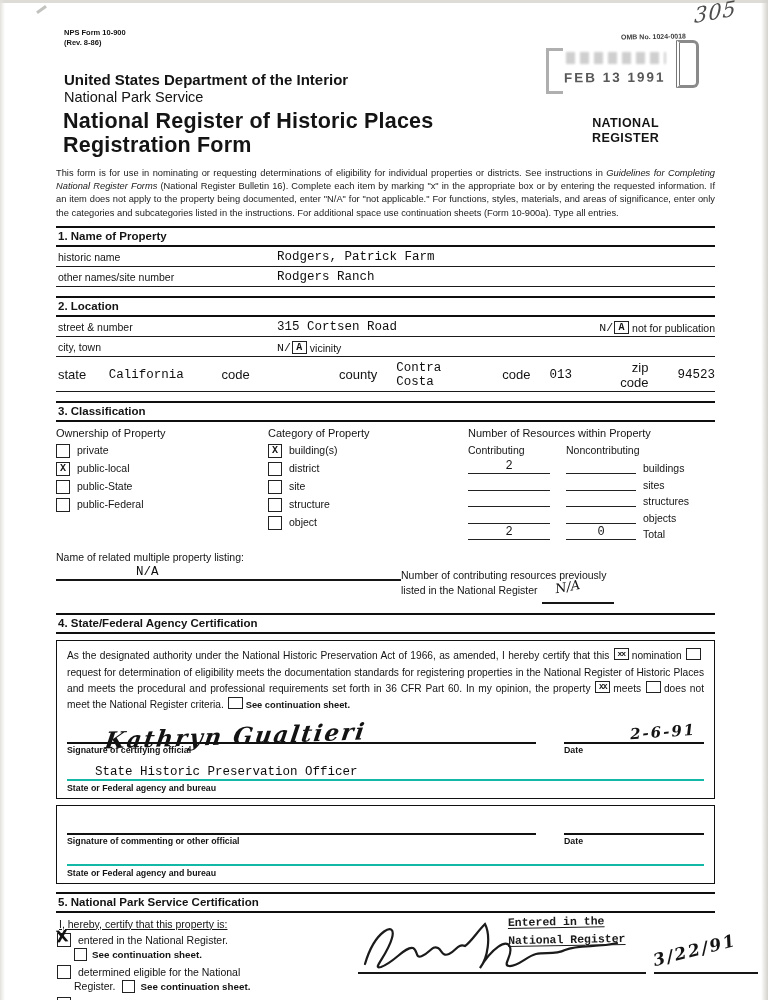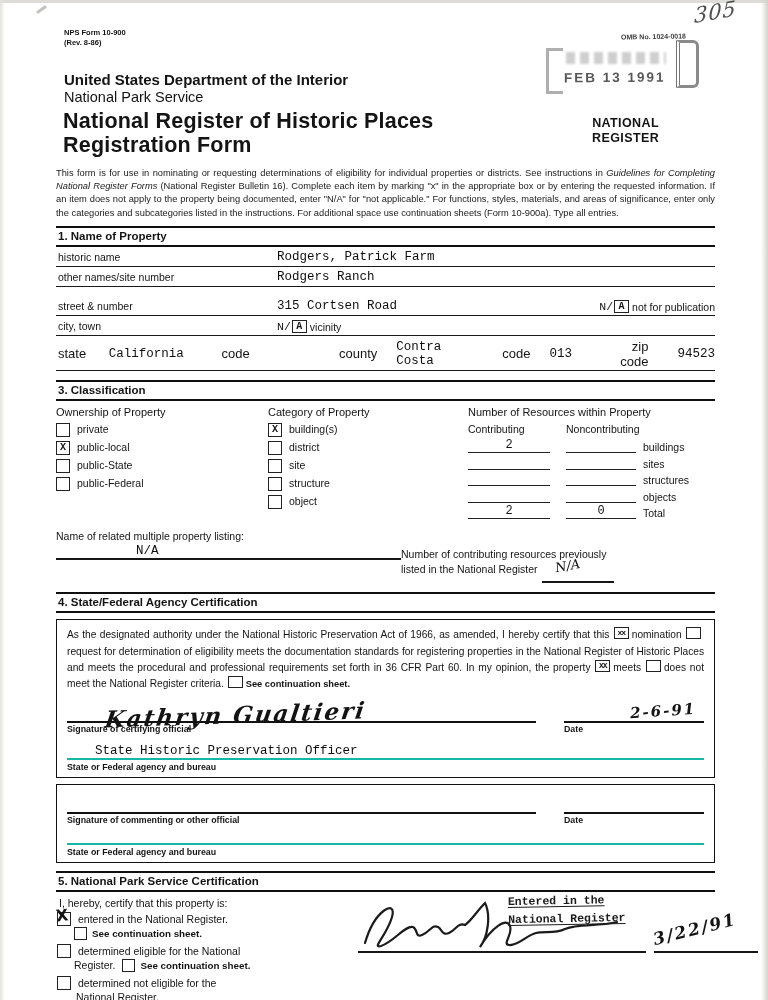--- a/index.html
+++ b/index.html
@@ -138,20 +138,21 @@
         <span class="lblw">historic name</span>
         <span class="tw">Rodgers, Patrick Farm</span>
       </div>
       <div class="frow">
         <span class="lblw">other names/site number</span>
         <span class="tw">Rodgers Ranch</span>
       </div>
     </div>
 
     <div class="sec">
+      <div class="sec-h">2. Location</div>
       <div class="frow">
         <span class="lblw">street &amp; number</span>
         <span class="tw grow">315 Cortsen Road</span>
         <span class="rt">
           <span class="naprefix">N/</span>
           <span class="nabox">A</span>
           <span>not for publication</span>
         </span>
       </div>
       <div class="frow">
@@ -309,21 +310,21 @@
           <span style="width:140px;margin-left:28px;">Date</span>
         </div>
         <div class="agencyline" style="height:12px;"></div>
         <div class="smalllbl">State or Federal agency and bureau</div>
       </div>
     </div>
 
     <div class="sec" style="margin-top:8px;">
       <div class="sec-h">5. National Park Service Certification</div>
       <div class="sec5">
-        <div class="abs" style="left:3px;top:2px;">I, hereby, certify that this property is:</div>
+        <div class="abs" style="left:3px;top:2px;text-decoration:underline;">I, hereby, certify that this property is:</div>
 
         <div class="abs s5item" style="left:1px;top:17px;">
           <span class="cb">
               <span class="bigx">X</span>
             </span>
           <span>entered in the National Register.</span>
         </div>
         <div class="abs s5item subcb" style="left:18px;top:32px;">
           <span class="cb"></span>
           <span>See continuation sheet.</span>

